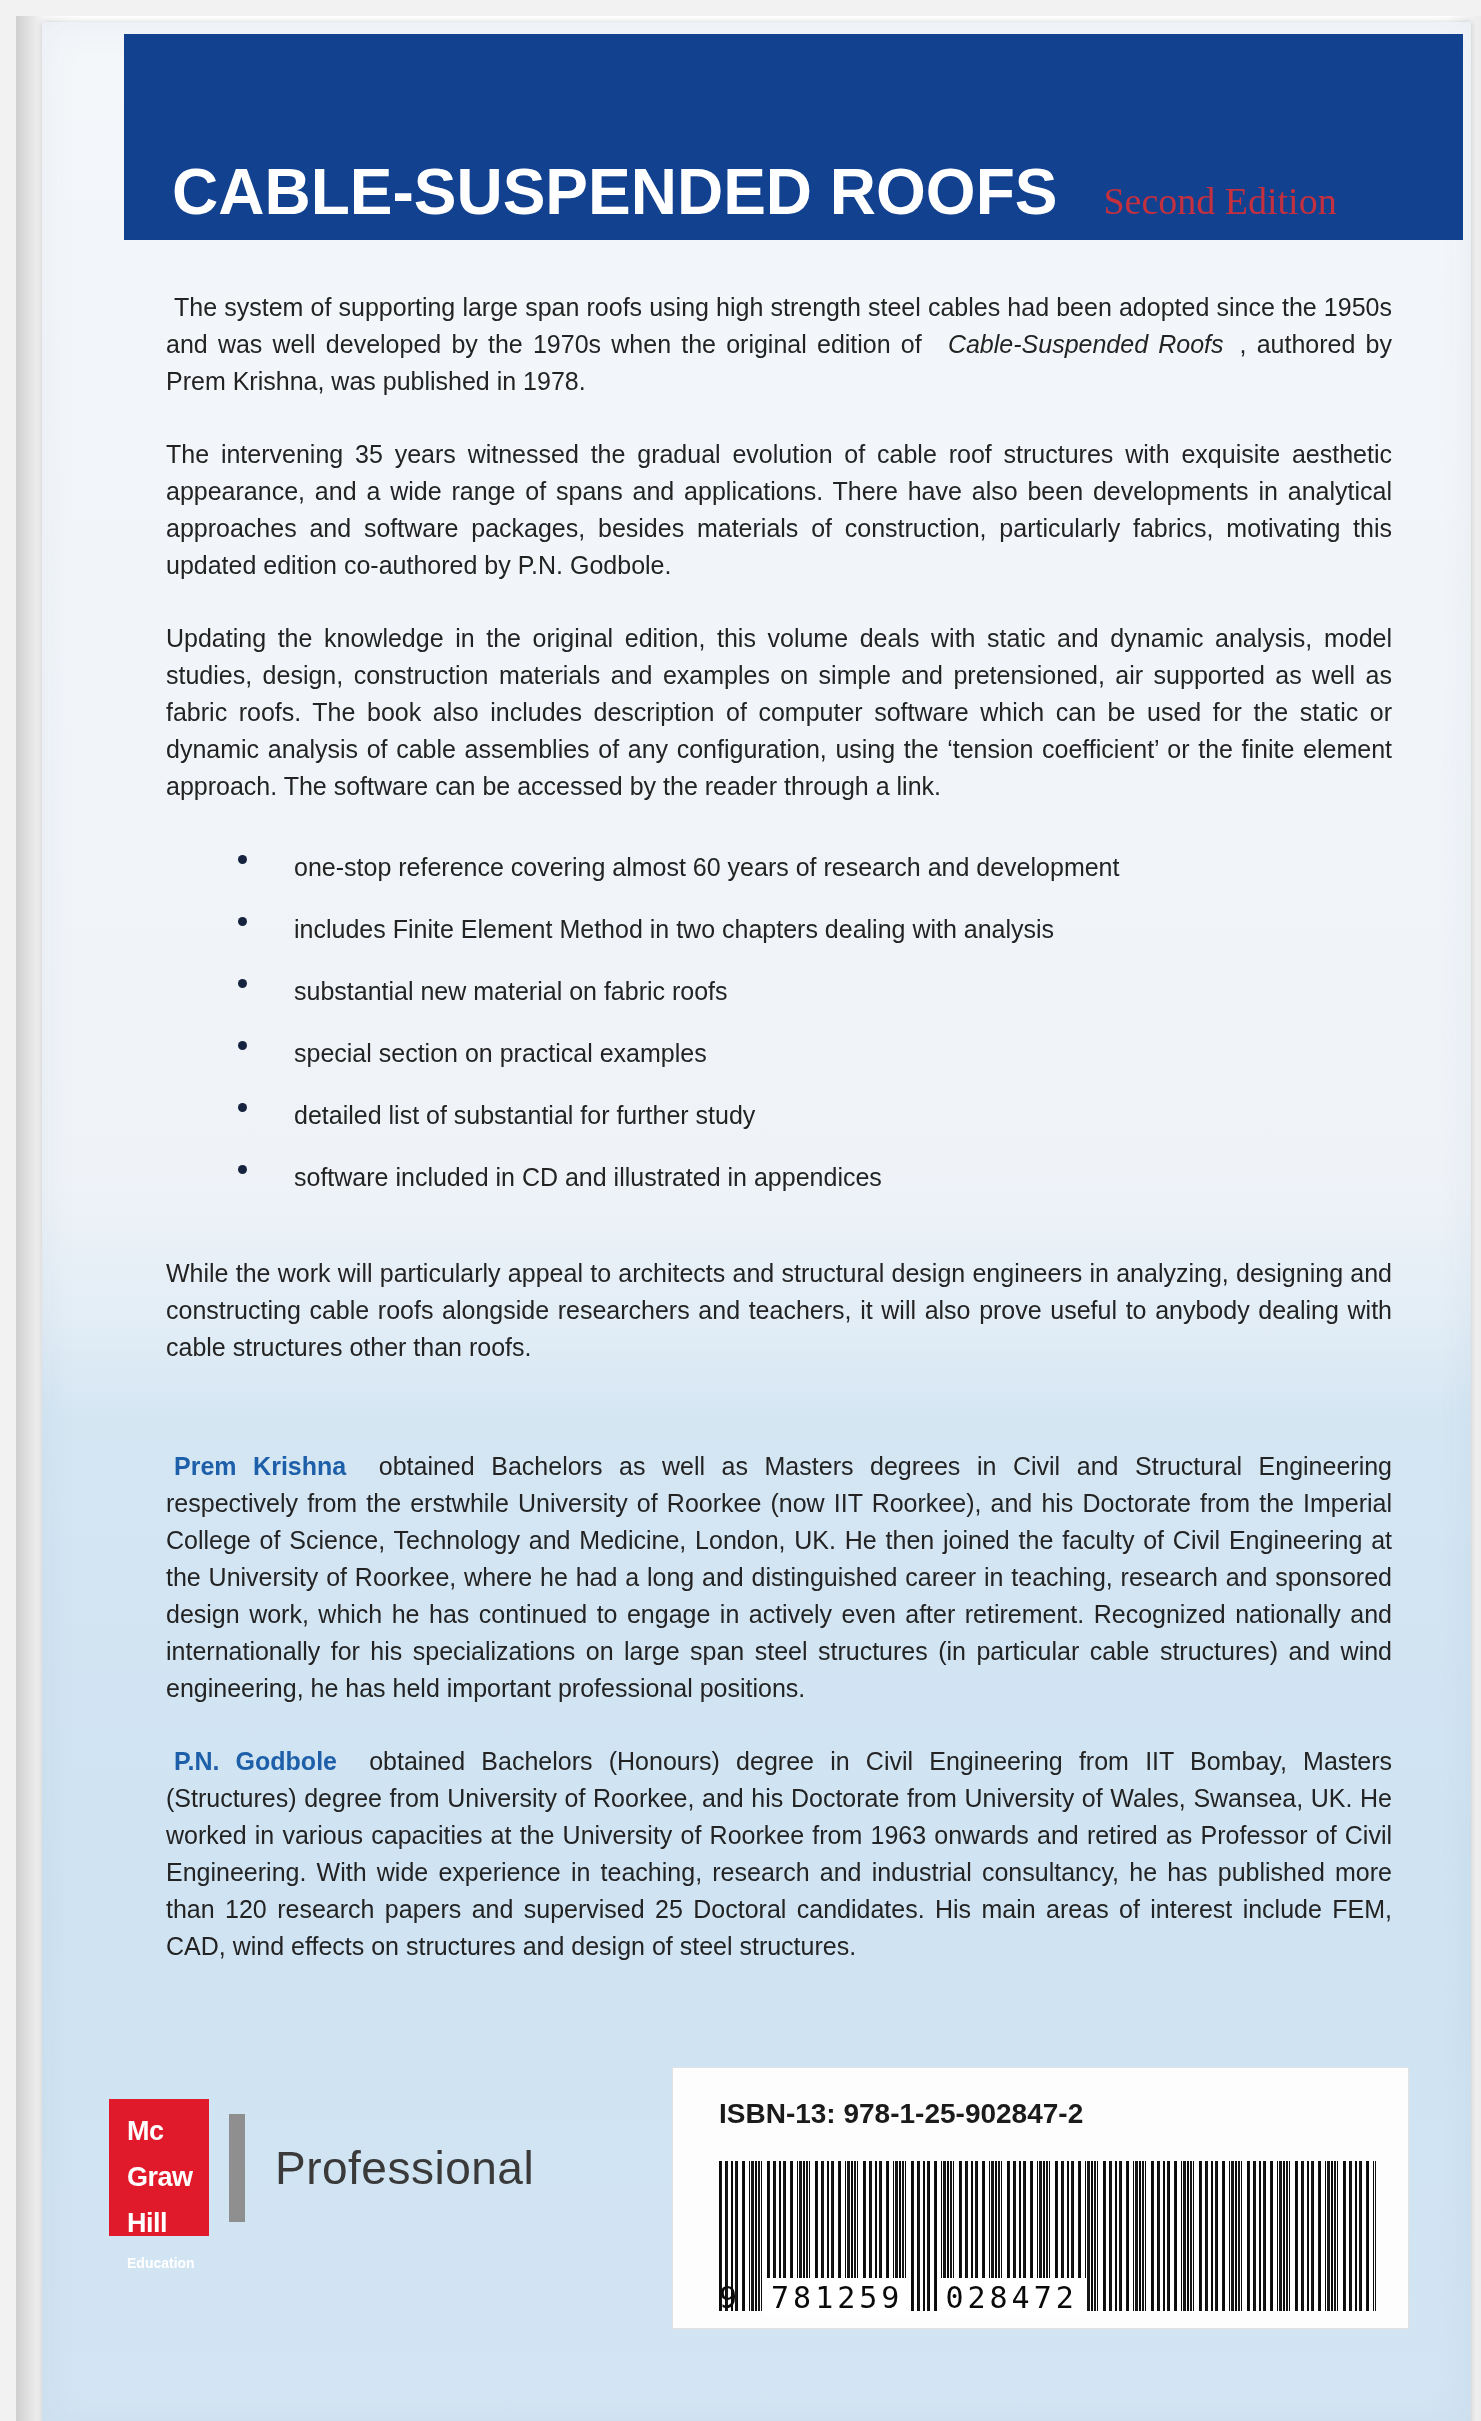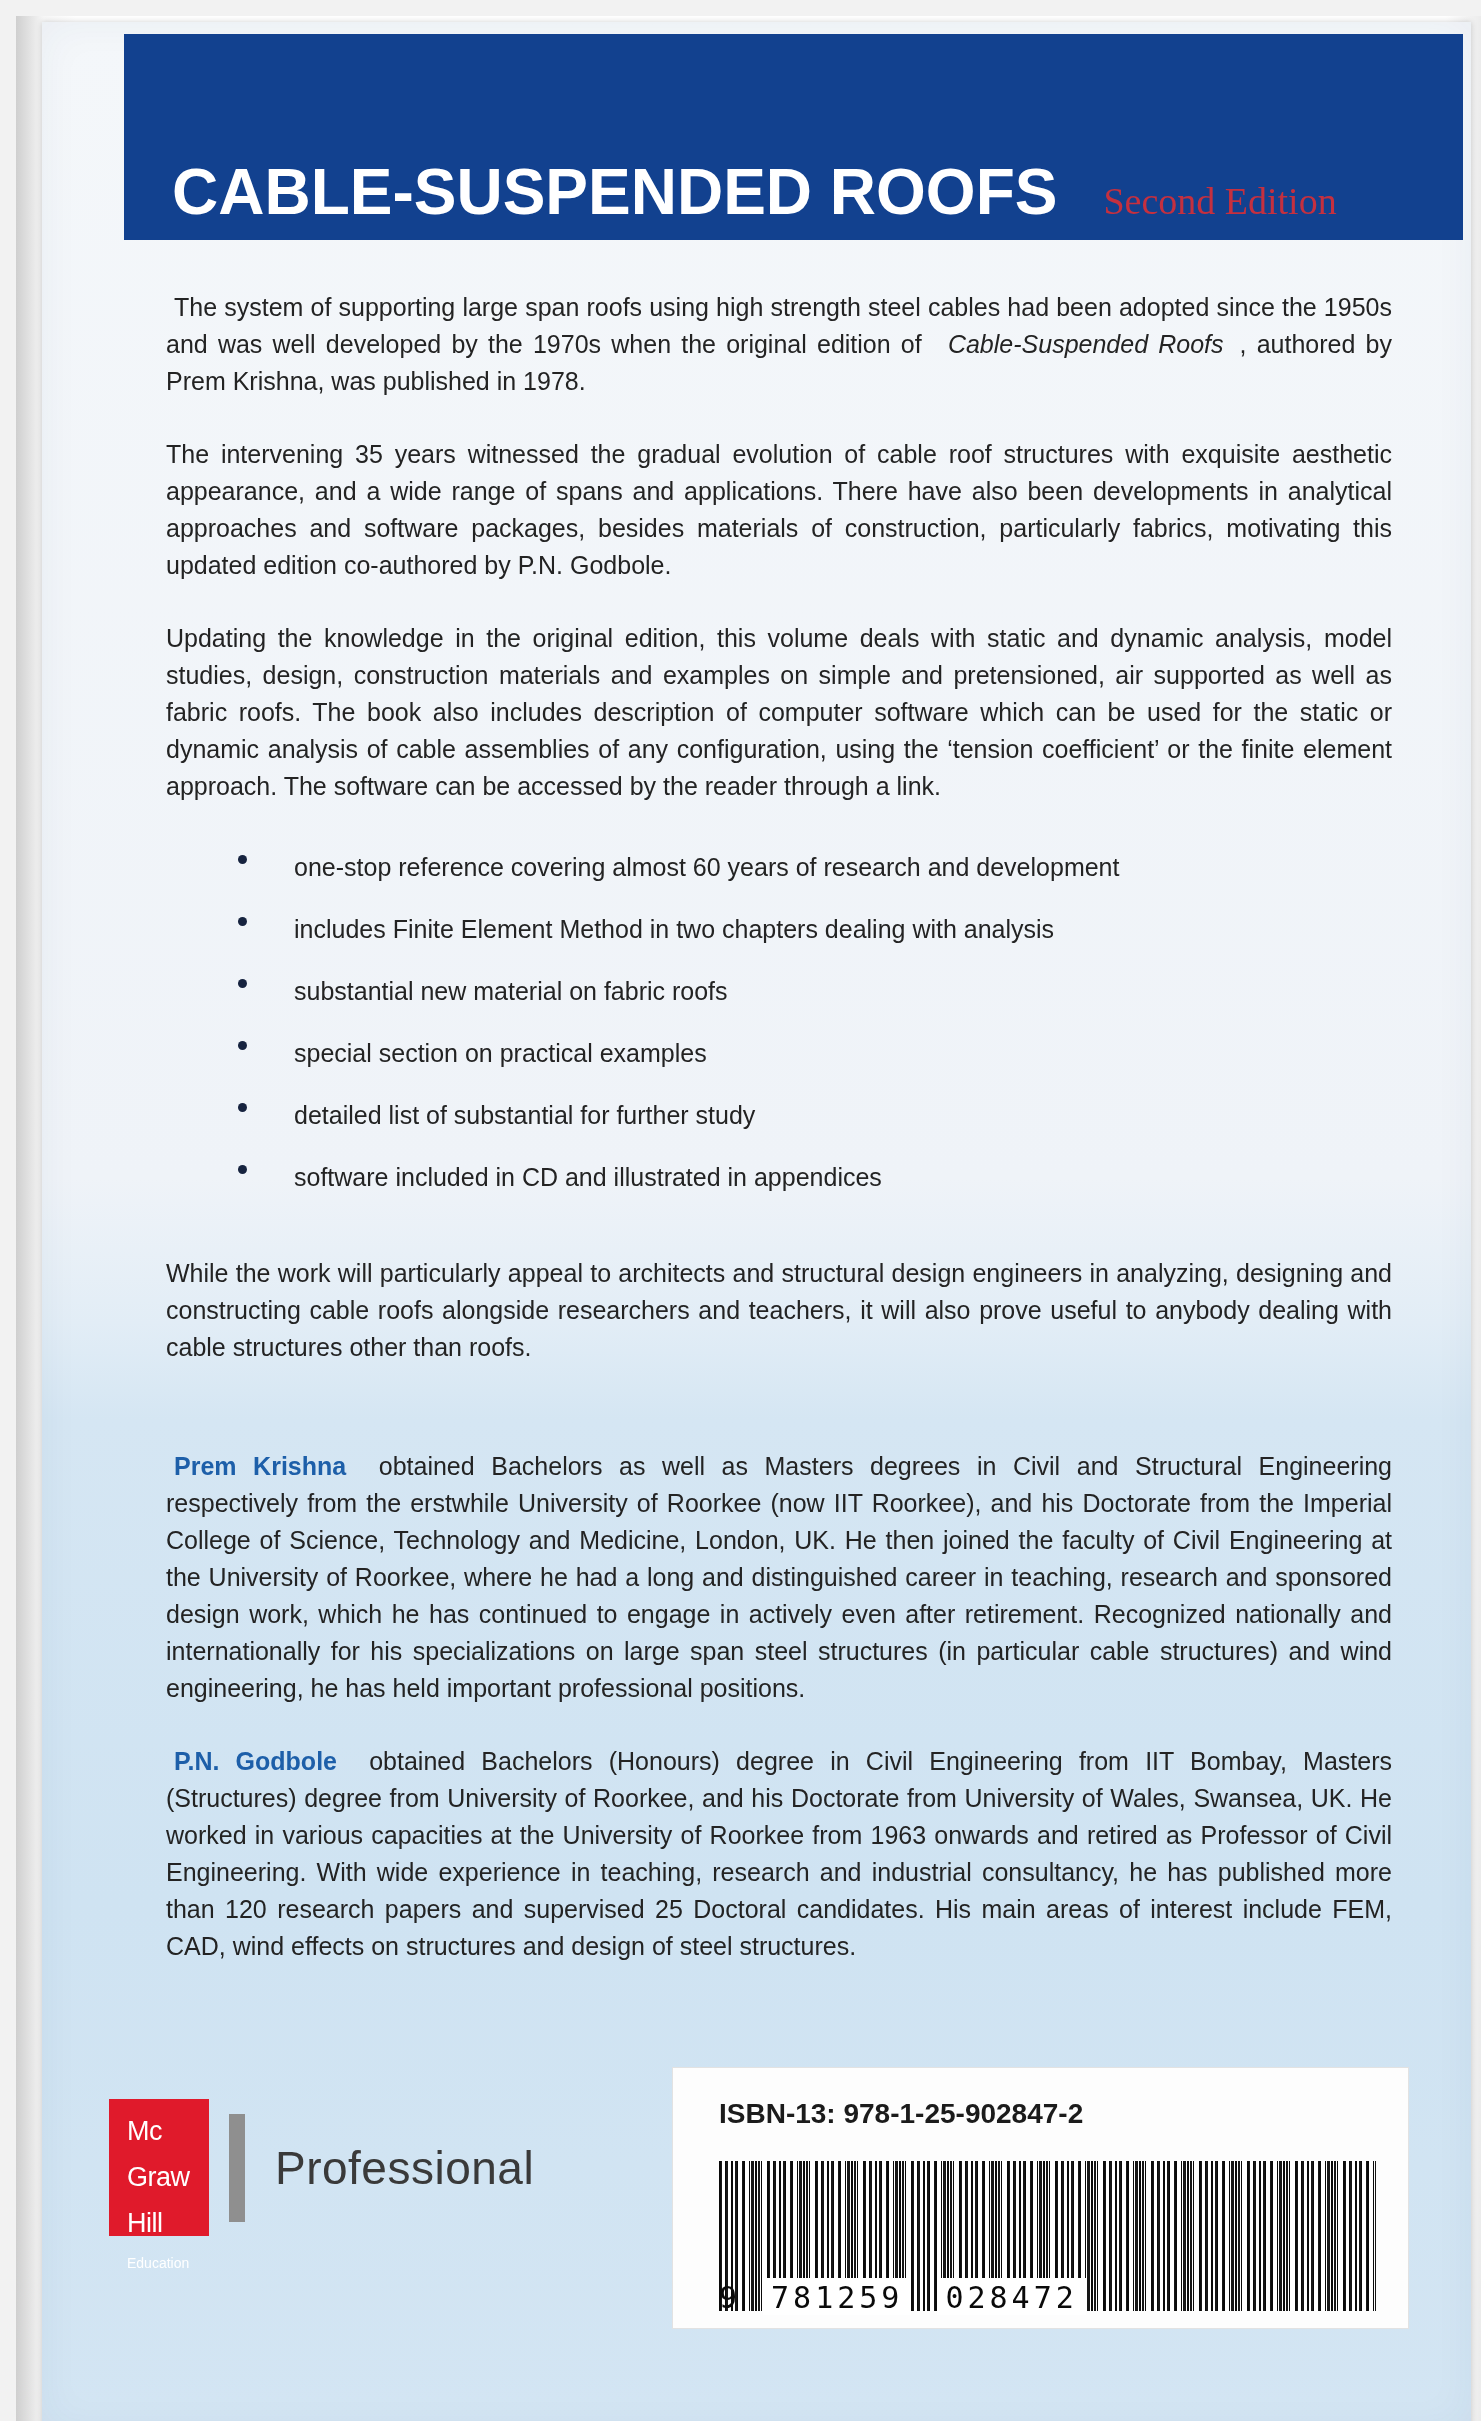--- a/index.html
+++ b/index.html
@@ -97,21 +97,21 @@
     position: absolute;
     left: 59px; bottom: 187px;
     display: flex;
     align-items: center;
   }
   .mh-logo {
     width: 100px; height: 137px;
     background: #e01a2b;
     color: #ffffff;
     padding: 9px 9px 6px 10px;
-    font-weight: 400;
+    font-weight: 700;
     line-height: 1;
   }
   .mh-line { font-size: 27px; line-height: 30px; letter-spacing: -0.5px; }
   .mh-edu  { font-size: 14px; margin-top: 2px; letter-spacing: 0; }
   .pub-divider {
     width: 2px; height: 108px;
     background: #8f8f8f;
     margin: 0 22px 0 20px;
   }
   .professional {

